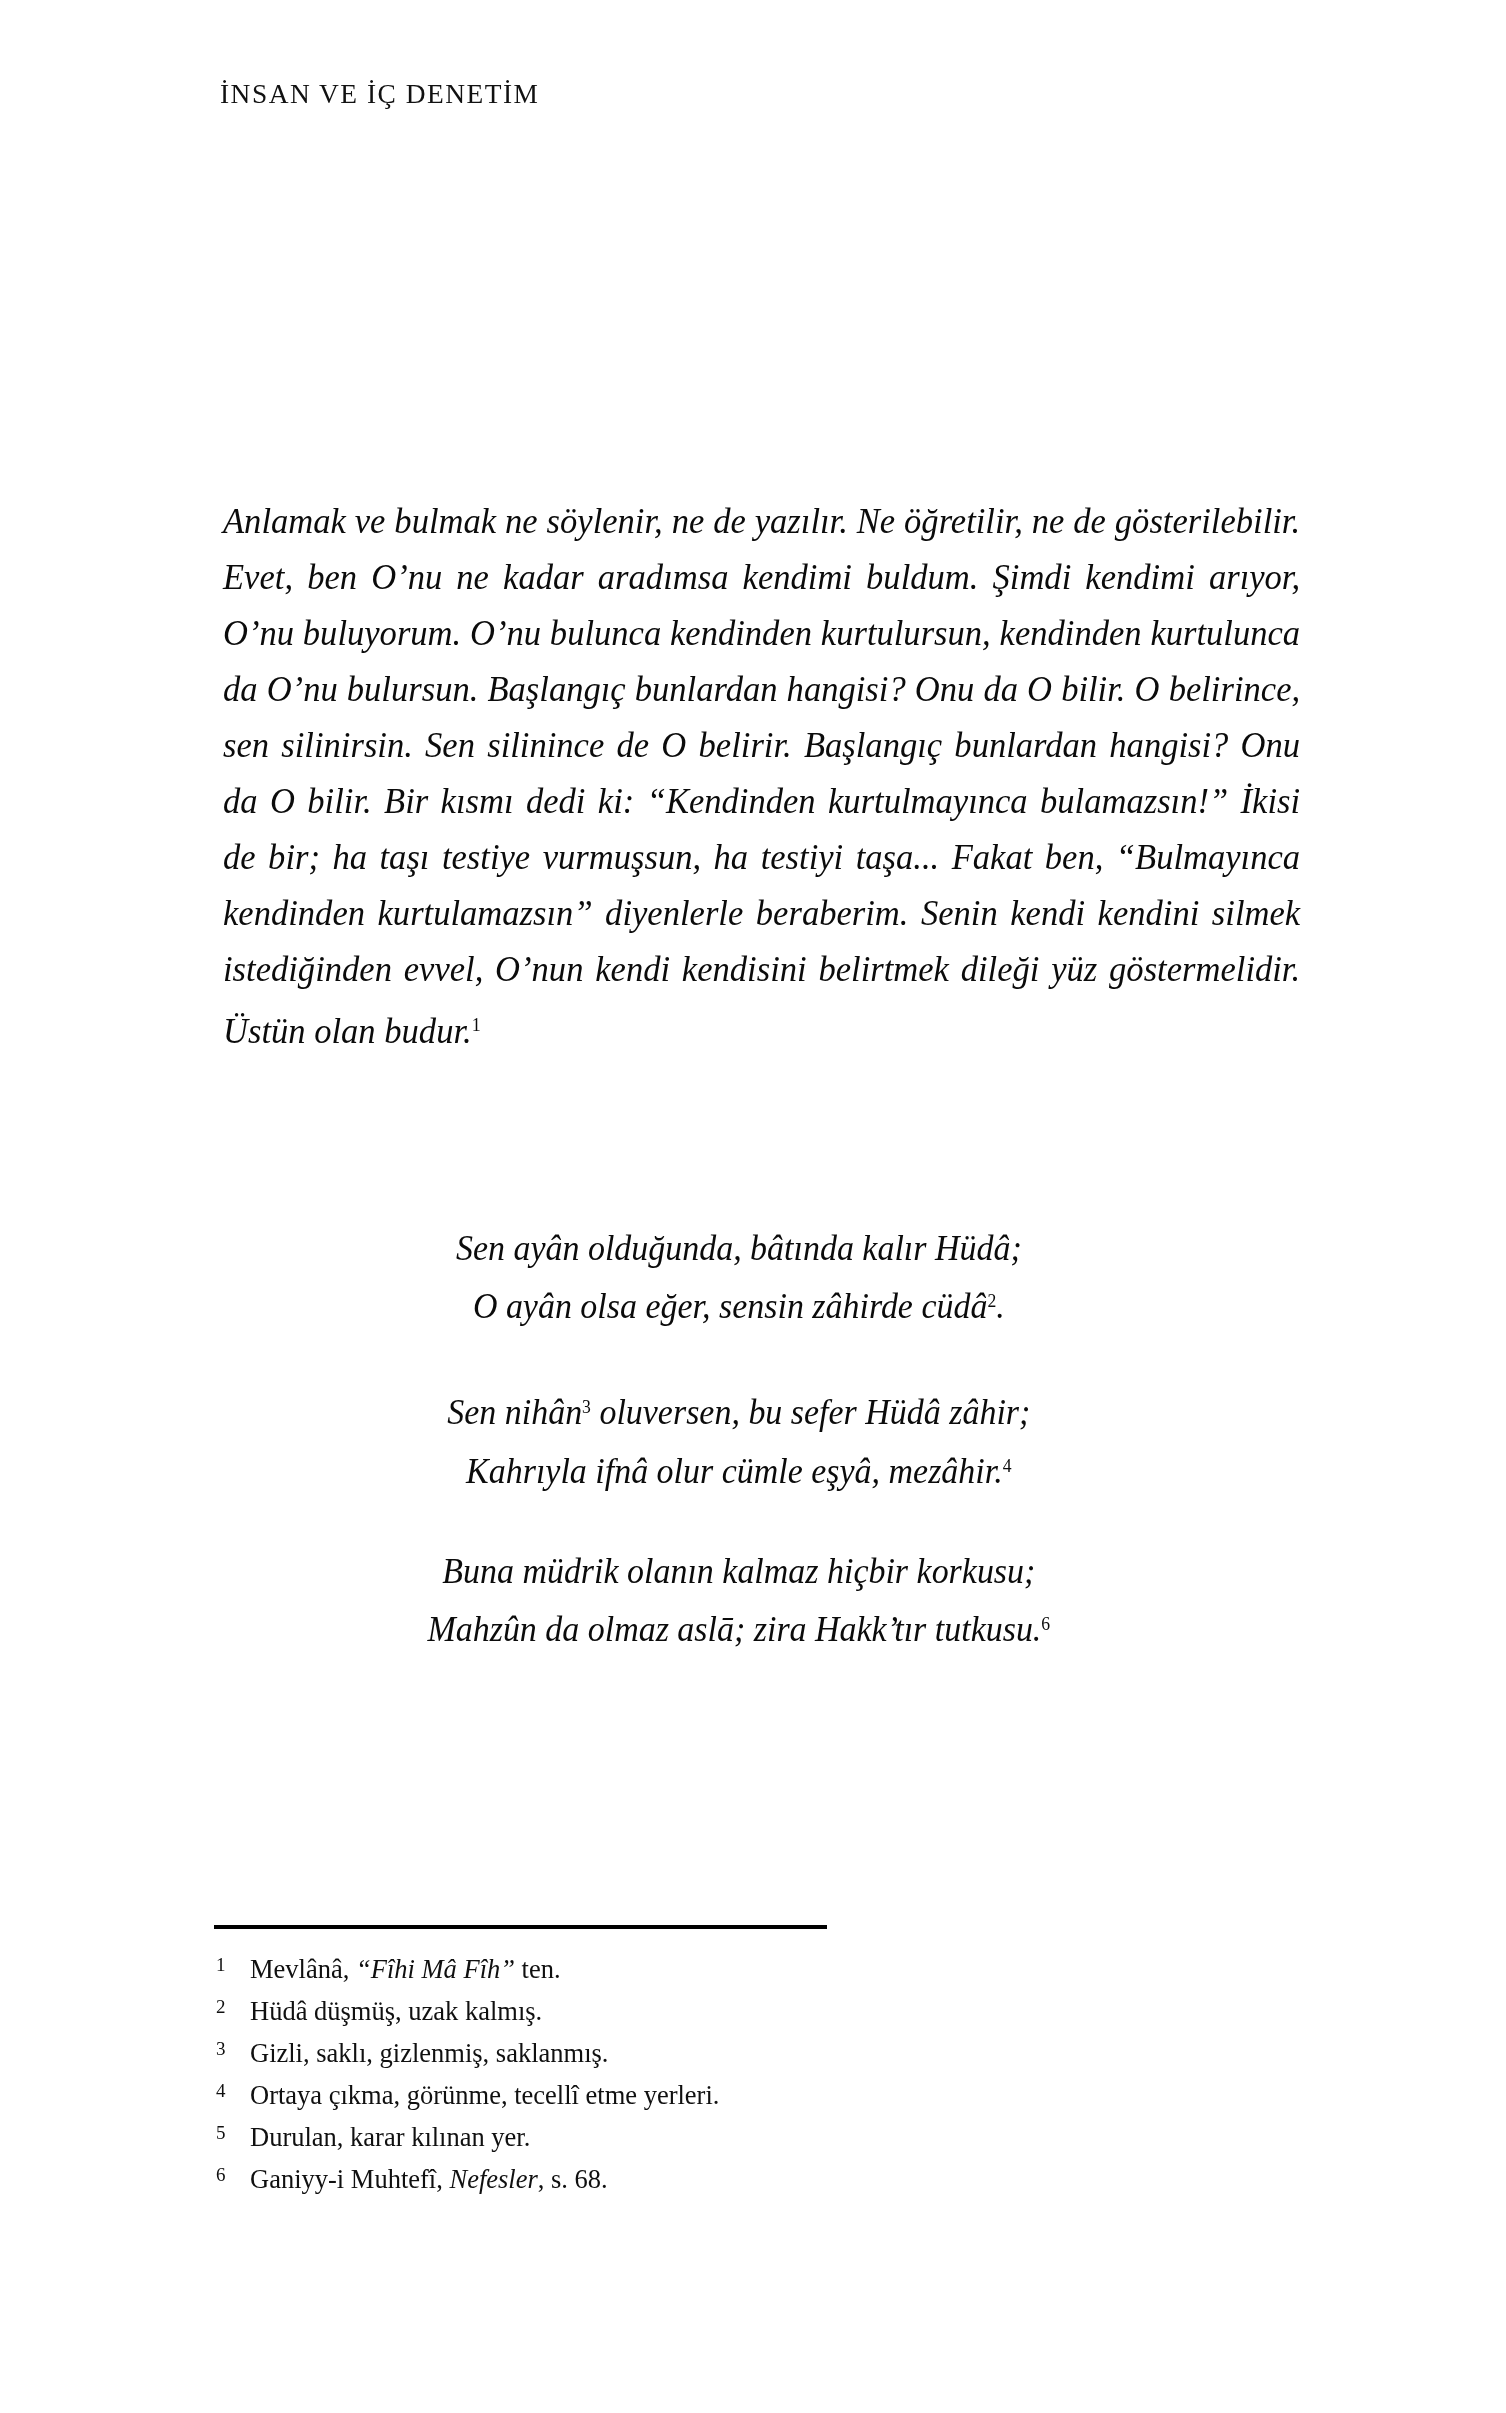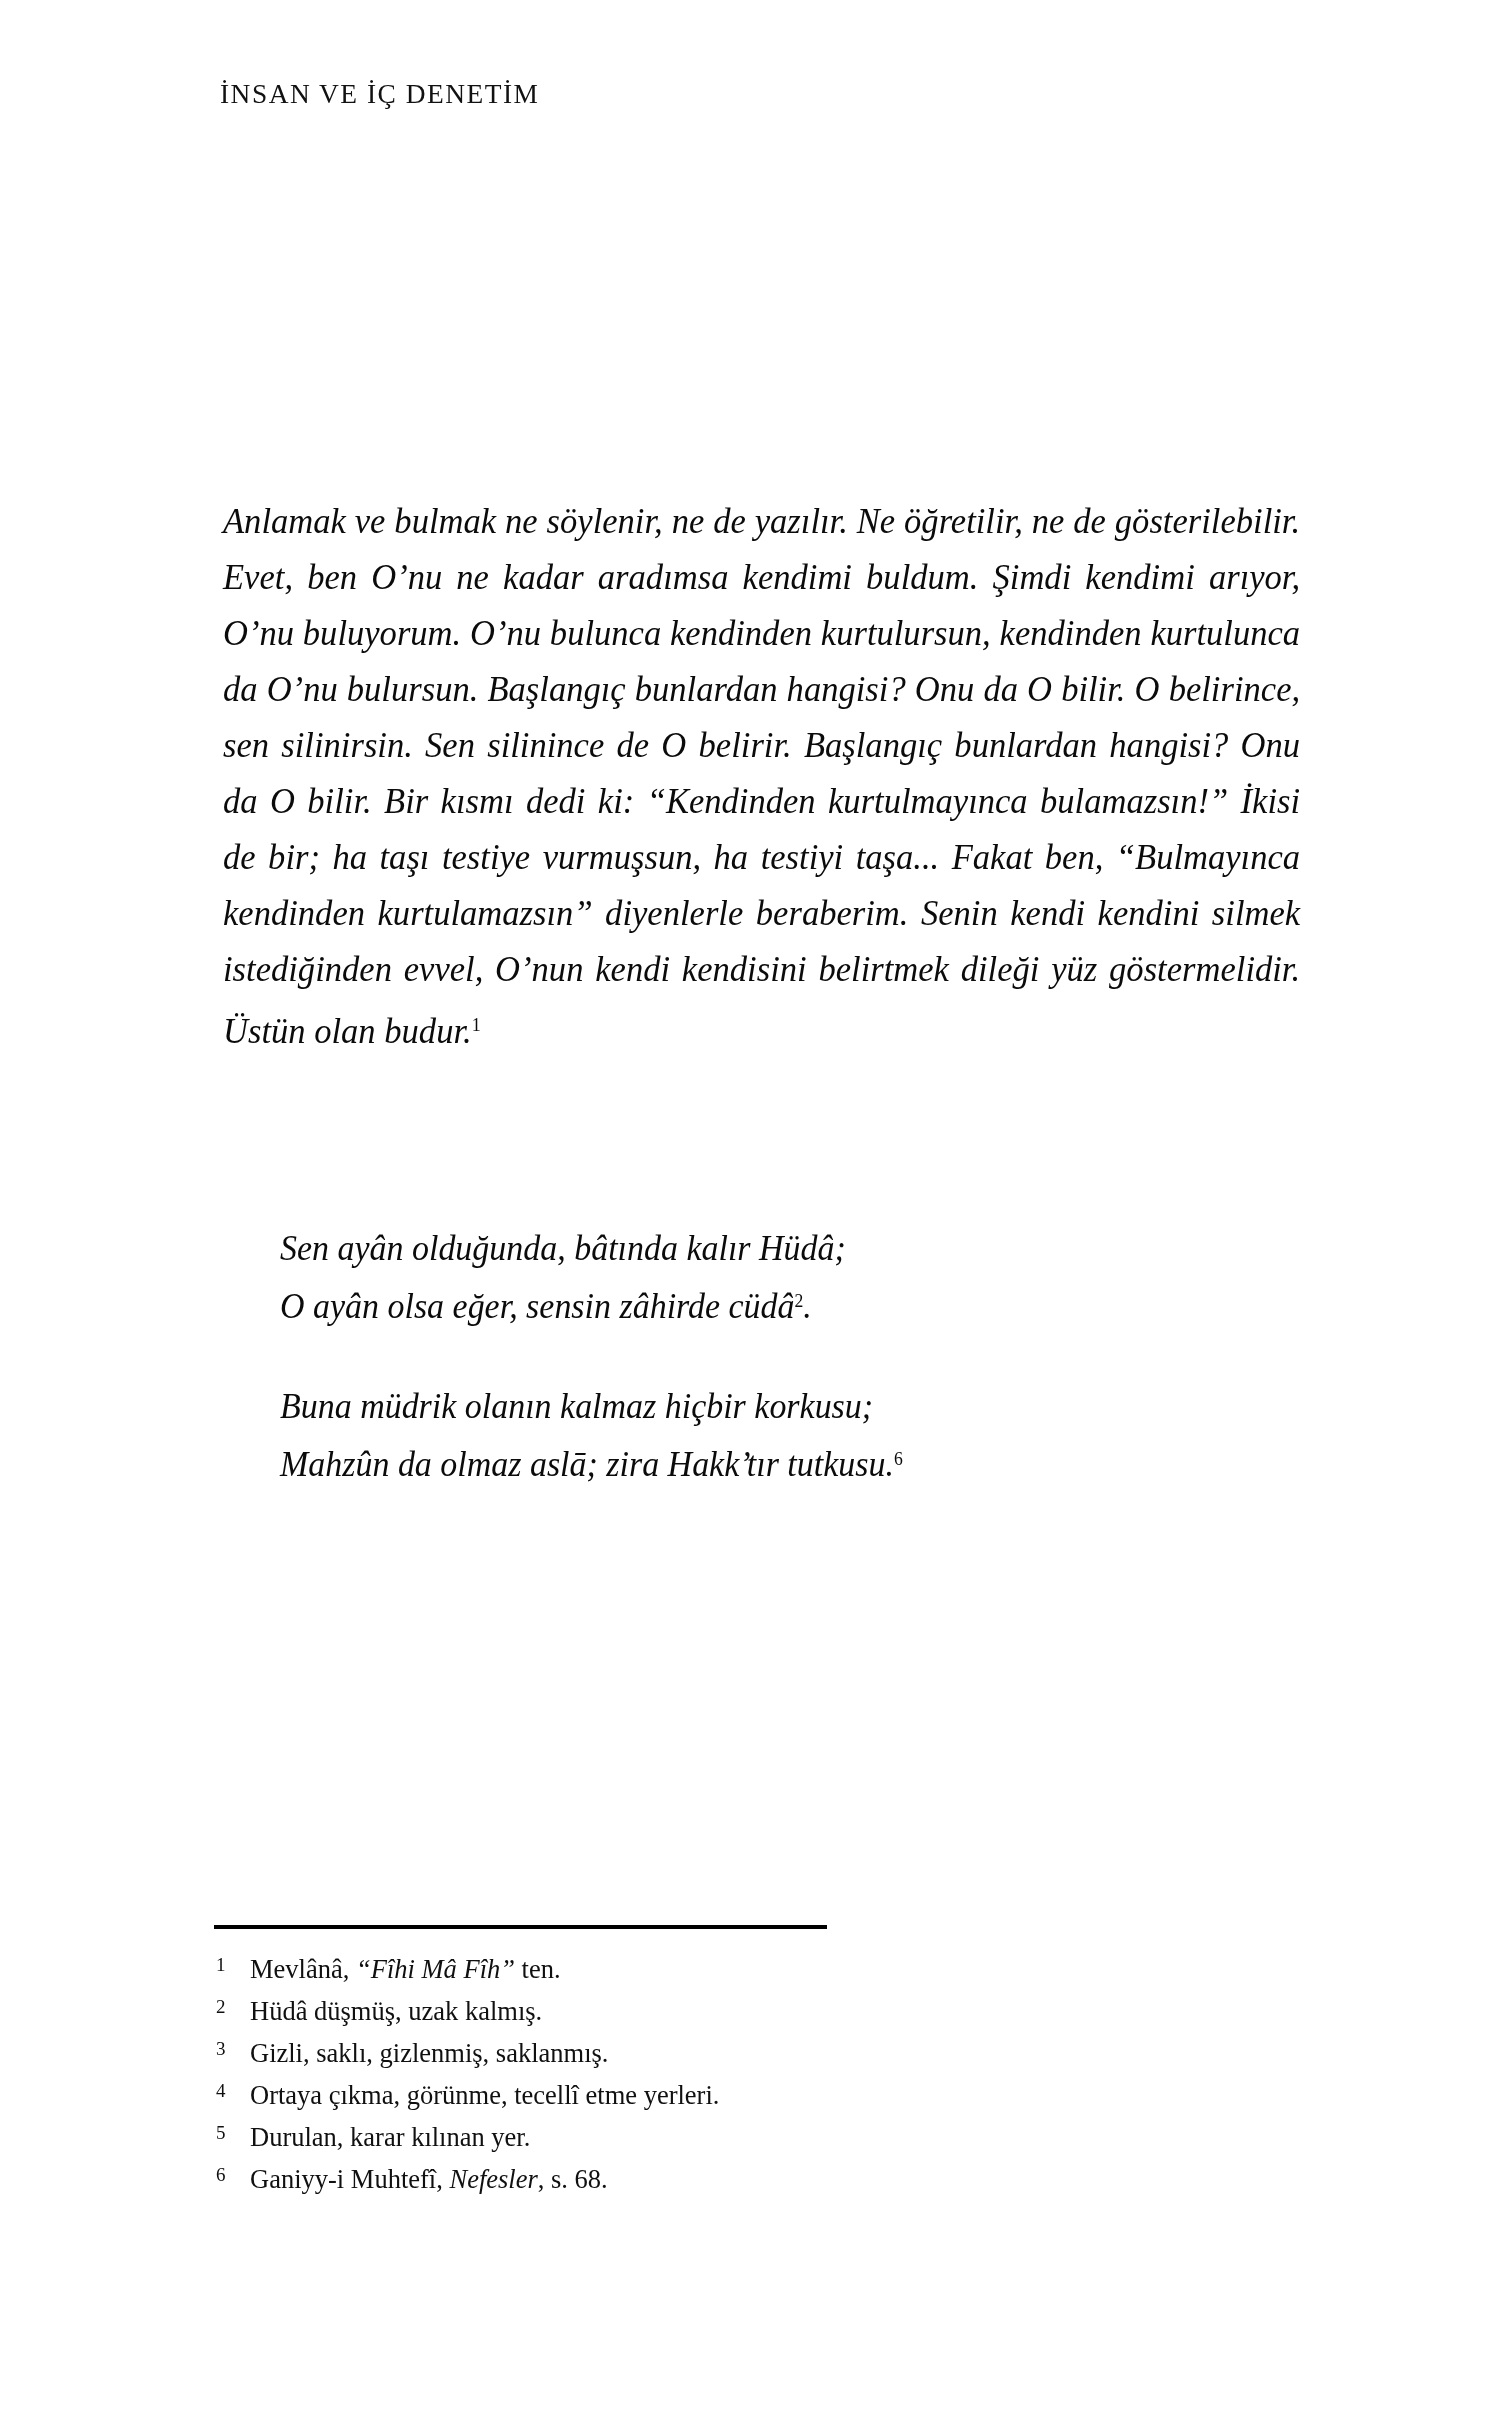--- a/index.html
+++ b/index.html
@@ -57,20 +57,21 @@
 
   
   .verses {
     position: absolute;
     left: 280px;
     top: 1223px;
     width: 946px;
   }
   .couplet {
     margin: 0 0 48px 0;
+    text-align: center;
   }
   .couplet:last-child { margin-bottom: 5px; }
   .verse-line {
     font-family: "Liberation Serif", "DejaVu Serif", serif;
     font-style: italic;
     font-size: 35px;
     line-height: 52px;
     white-space: nowrap;
     color: #0b0b0b;
     transform: scaleX(0.97);
@@ -132,20 +133,24 @@
     <p class="body-paragraph"><span>Anlamak ve bulmak ne söylenir, ne de yazılır. Ne öğretilir, ne de gösterilebilir. Evet, ben O’nu ne kadar aradımsa kendimi buldum. Şimdi kendimi arıyor, O’nu buluyorum. O’nu bulunca kendinden kurtulursun, kendinden kurtulunca da O’nu bulursun. Başlangıç bunlardan hangisi? Onu da O bilir. O belirince, sen silinirsin. Sen silinince de O belirir. Başlangıç bunlardan hangisi? Onu da O bilir. Bir kısmı dedi ki: “Kendinden kurtulmayınca bulamazsın!” İkisi de bir; ha taşı testiye vurmuşsun, ha testiyi taşa... Fakat ben, “Bulmayınca kendinden kurtulamazsın” diyenlerle beraberim. Senin kendi kendini silmek istediğinden evvel, O’nun kendi kendisini belirtmek dileği yüz göstermelidir. Üstün olan budur.</span><sup>1</sup></p>
   </div>
 
   <div class="verses">
 
     <div class="couplet">
       <div class="verse-line"><span>Sen ayân olduğunda, bâtında kalır Hüdâ;</span></div>
       <div class="verse-line"><span>O ayân olsa eğer, sensin zâhirde cüdâ</span><sup>2</sup><span>.</span></div>
     </div>
 
+    <div class="couplet">
+      <div class="verse-line"><span>Sen nihân</span><sup>3</sup><span> oluversen, bu sefer Hüdâ zâhir;</span></div>
+      <div class="verse-line"><span>Kahrıyla ifnâ olur cümle eşyâ, mezâhir.</span><sup>4</sup><span></span></div>
+    </div>
 
 
     <div class="couplet">
       <div class="verse-line"><span>Buna müdrik olanın kalmaz hiçbir korkusu;</span></div>
       <div class="verse-line"><span>Mahzûn da olmaz aslā; zira Hakk’tır tutkusu.</span><sup>6</sup><span></span></div>
     </div>
 
   </div>
 
   <div class="footnote-rule"></div>

